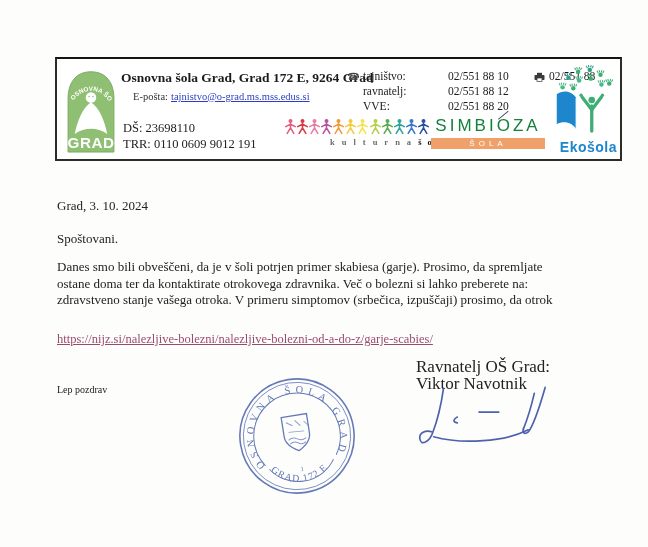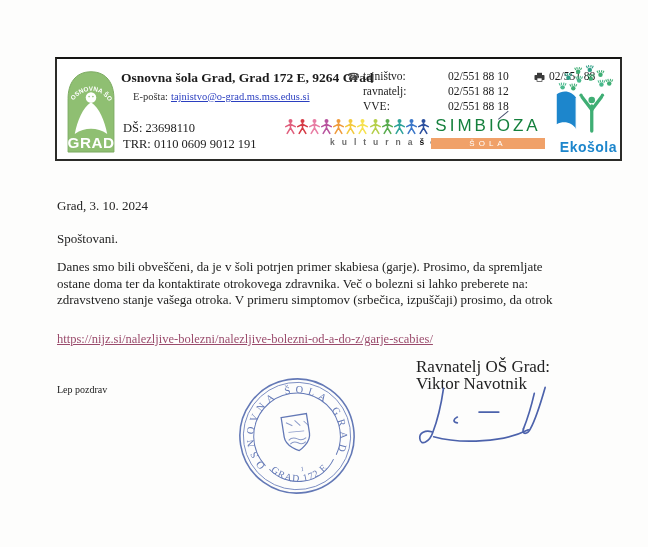--- a/index.html
+++ b/index.html
@@ -24,21 +24,21 @@
   .ids{position:absolute;left:66px;top:61px;font-size:12.5px;line-height:16px;color:#1c1c1c;}
   .phone-block{position:absolute;left:290px;top:10px;font-size:11.5px;line-height:15px;white-space:nowrap;color:#1c1c1c;}
   .ph-row{display:flex;align-items:center;}
   .ph-ico{display:inline-block;width:16px;font-family:"DejaVu Sans",sans-serif;font-size:10px;color:#444;}
   .ph-label{display:inline-block;width:58px;}
   .ph-val{display:inline-block;width:80px;margin-left:27px;}
   .fax-ico{display:inline-flex;margin:0 4px 0 6px;}
   
   .kulturna{position:absolute;left:228px;top:59px;width:144px;}
   .kult-figures{display:flex;justify-content:space-between;height:18px;}
-  .kult-letters{display:flex;justify-content:space-between;font-family:Liberation Sans, sans-serif;font-size:8.5px;margin-top:1px;padding-left:45px;}
+  .kult-letters{display:flex;justify-content:space-between;font-family:Liberation Serif, serif;font-size:8.5px;margin-top:1px;padding-left:45px;}
   .kl-1{color:#6d6d6d;letter-spacing:7px;font-weight:bold;}
   .kl-2{color:#141414;letter-spacing:6px;font-weight:bold;}
   
   .simbioza{position:absolute;left:374px;top:57px;width:114px;text-align:center;}
   .simb-text{
     font-family:"Liberation Sans",sans-serif;font-size:17px;color:#15803d;
     letter-spacing:3px;white-space:nowrap;
   }
   .slashed-o{position:relative;display:inline-block;}
   .slashed-o::after{
@@ -116,21 +116,21 @@
         <span>02/551 88</span>
       </div>
       <div class="ph-row">
         <span class="ph-ico"></span>
         <span class="ph-label">ravnatelj:</span>
         <span class="ph-val">02/551 88 12</span>
       </div>
       <div class="ph-row">
         <span class="ph-ico"></span>
         <span class="ph-label">VVE:</span>
-        <span class="ph-val">02/551 88 18</span>
+        <span class="ph-val">02/551 88 20</span>
       </div>
     </div>
 
     <div class="kulturna">
       <div class="kult-figures">
           <svg width="11" height="17" viewBox="0 0 12 17">
             <circle cx="6" cy="2.6" r="2.2" fill="#e0607e"></circle>
             <path d="M6 4.6 L6 10 M6 6 L0.8 8.6 M6 6 L11.2 8.6 M6 10 L2.4 16 M6 10 L9.6 16" stroke="#e0607e" stroke-width="1.7" fill="none" stroke-linecap="round"></path>
           </svg>
           <svg width="11" height="17" viewBox="0 0 12 17">

